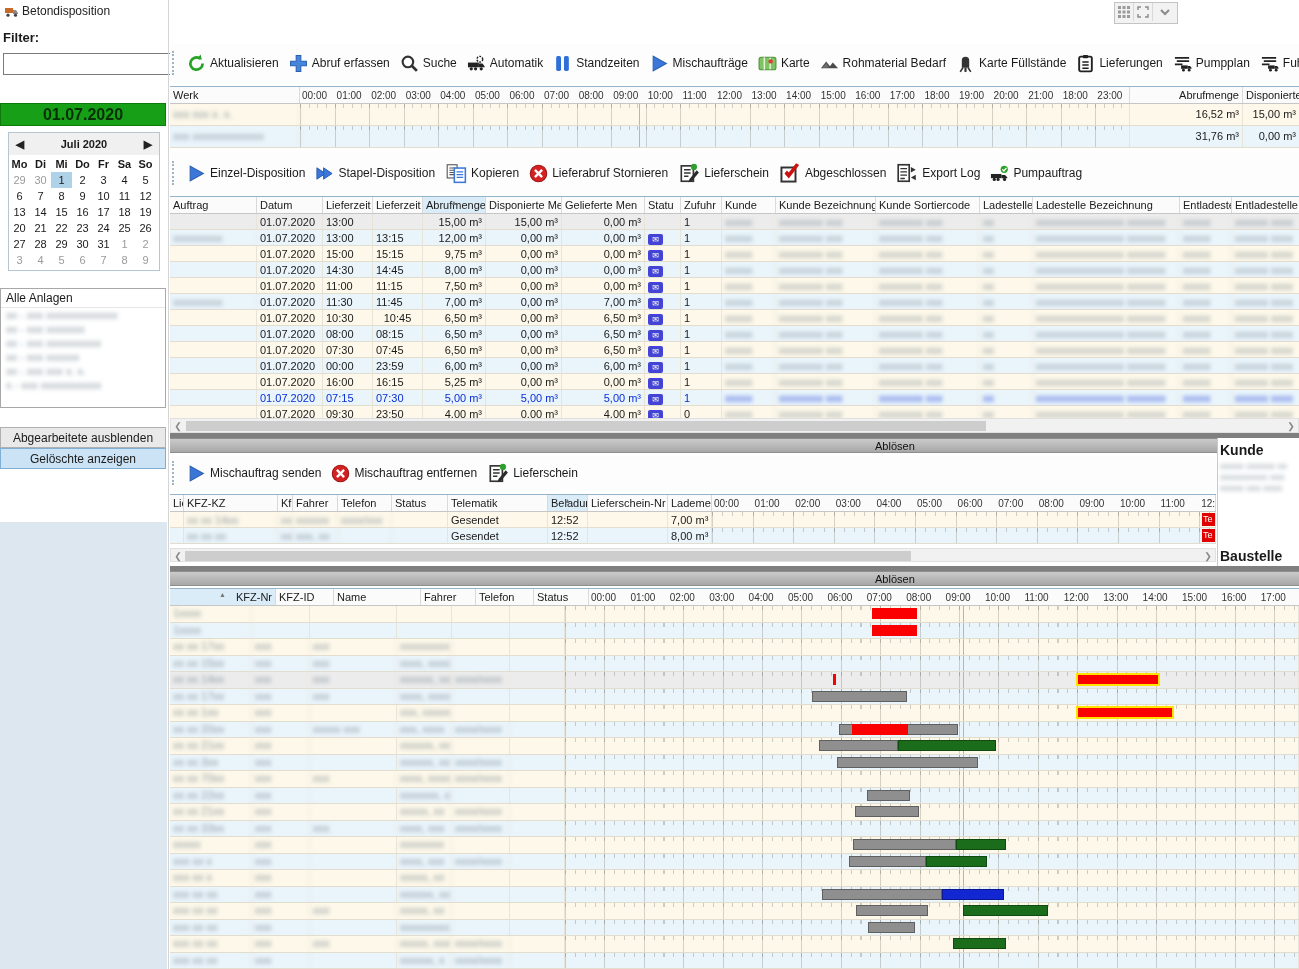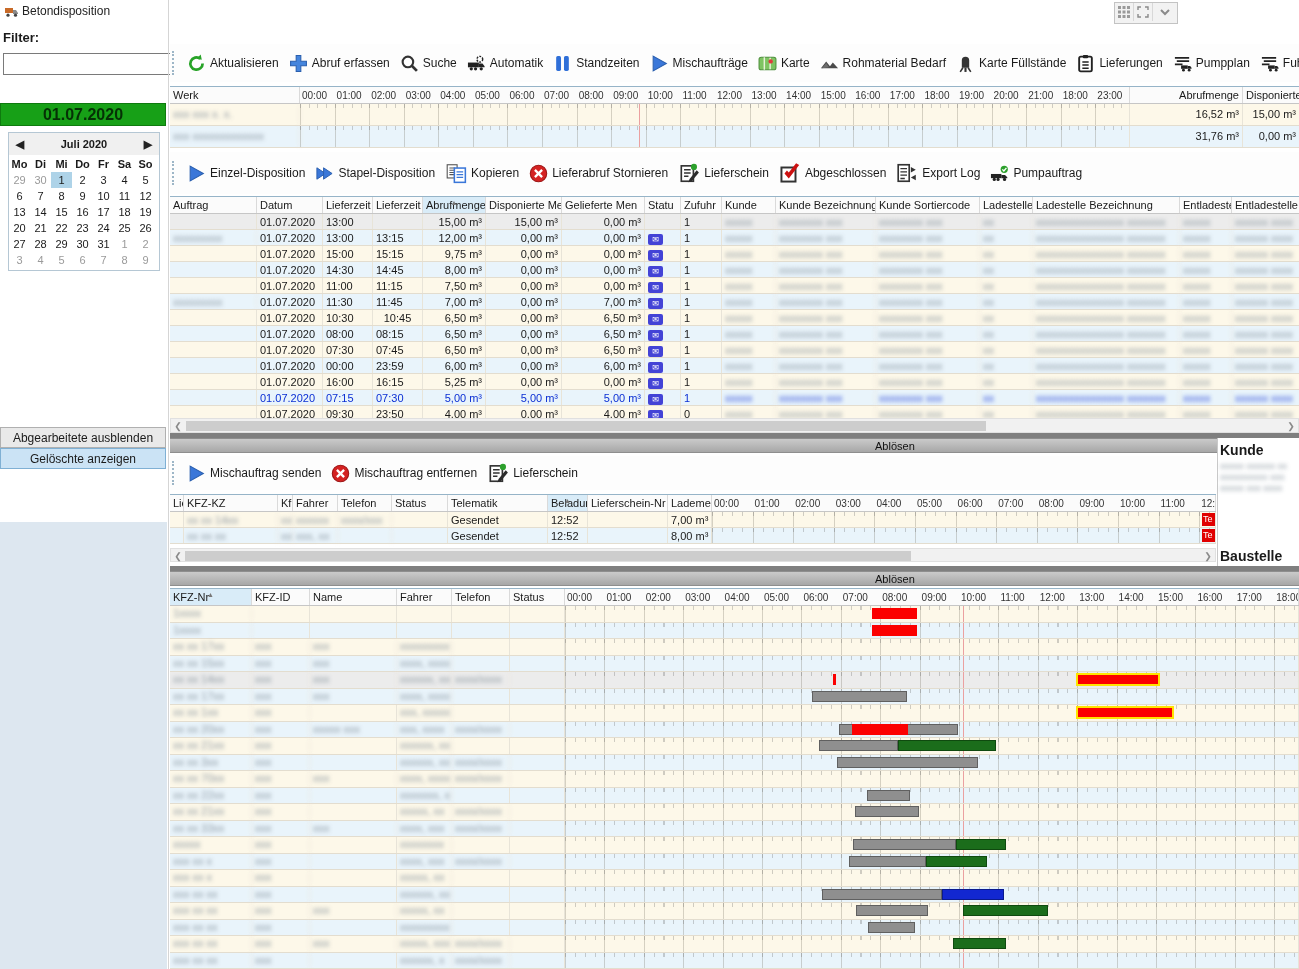--- a/index.html
+++ b/index.html
@@ -213,20 +213,31 @@
           <div class="cal-muted">4</div>
           <div class="cal-muted">5</div>
           <div class="cal-muted">6</div>
           <div class="cal-muted">7</div>
           <div class="cal-muted">8</div>
           <div class="cal-muted">9</div>
         </div>
       </div>
   </div>
 
+  <div class="abs" id="plantsPanel">
+    <div id="plantsHeader">Alle Anlagen</div>
+    <div id="plantsItems">
+        <div class="plantItem bl">xx - xxx xxxxxxxxxxxxx</div>
+        <div class="plantItem bl">xx - xxx xxxxxxx</div>
+        <div class="plantItem bl">xx - xxx xxxxxxxxxx</div>
+        <div class="plantItem bl">xx - xxx xxxxxx</div>
+        <div class="plantItem bl">xx - xxx xxx x. x.</div>
+        <div class="plantItem bl">x - xxx xxxxxxxxxxx</div>
+      </div>
+  </div>
 
   <div class="abs sbtn" style="top:427px;">Abgearbeitete ausblenden</div>
   <div class="abs sbtn" id="btnGeloeschte" style="top:448px;">Gelöschte anzeigen</div>
   <div class="abs" id="leftFill"></div>
   <div class="abs" id="mainBorder"></div>
 
 
   <div class="abs tb" id="tb1">
       <div class="grip"></div>
       <div class="tbi">
@@ -854,21 +865,21 @@
     <div class="hd" id="baustelleLabel">Baustelle</div>
   </div>
 
   <div class="abs split" style="left:170px;top:566px;width:1129px;height:5px;"></div>
   <div class="abs abl" style="left:170px;top:571px;width:1129px;height:15px;">
     <span>Ablösen</span>
   </div>
 
   <div class="abs grid" id="fleetGrid" style="left:170px;top:588px;width:1129px;height:381px;">
       <div class="gh">
-        <div class="c sorted" style="width: 82px;">KFZ-Nr</div>
+        <div class="c sorted" style="width: 106px; text-align: right;">KFZ-Nr</div>
         <div class="c" style="width: 58px;">KFZ-ID</div>
         <div class="c" style="width: 87px;">Name</div>
         <div class="c" style="width: 55px;">Fahrer</div>
         <div class="c" style="width: 58px;">Telefon</div>
         <div class="c" style="width: 55px;">Status</div>
         <div class="c hlabels" style="width: 734px; padding: 0px;">
           <span class="hlabel" style="left: 2px;">00:00</span>
           <span class="hlabel" style="left: 41.4px;">01:00</span>
           <span class="hlabel" style="left: 80.8px;">02:00</span>
           <span class="hlabel" style="left: 120.2px;">03:00</span>

